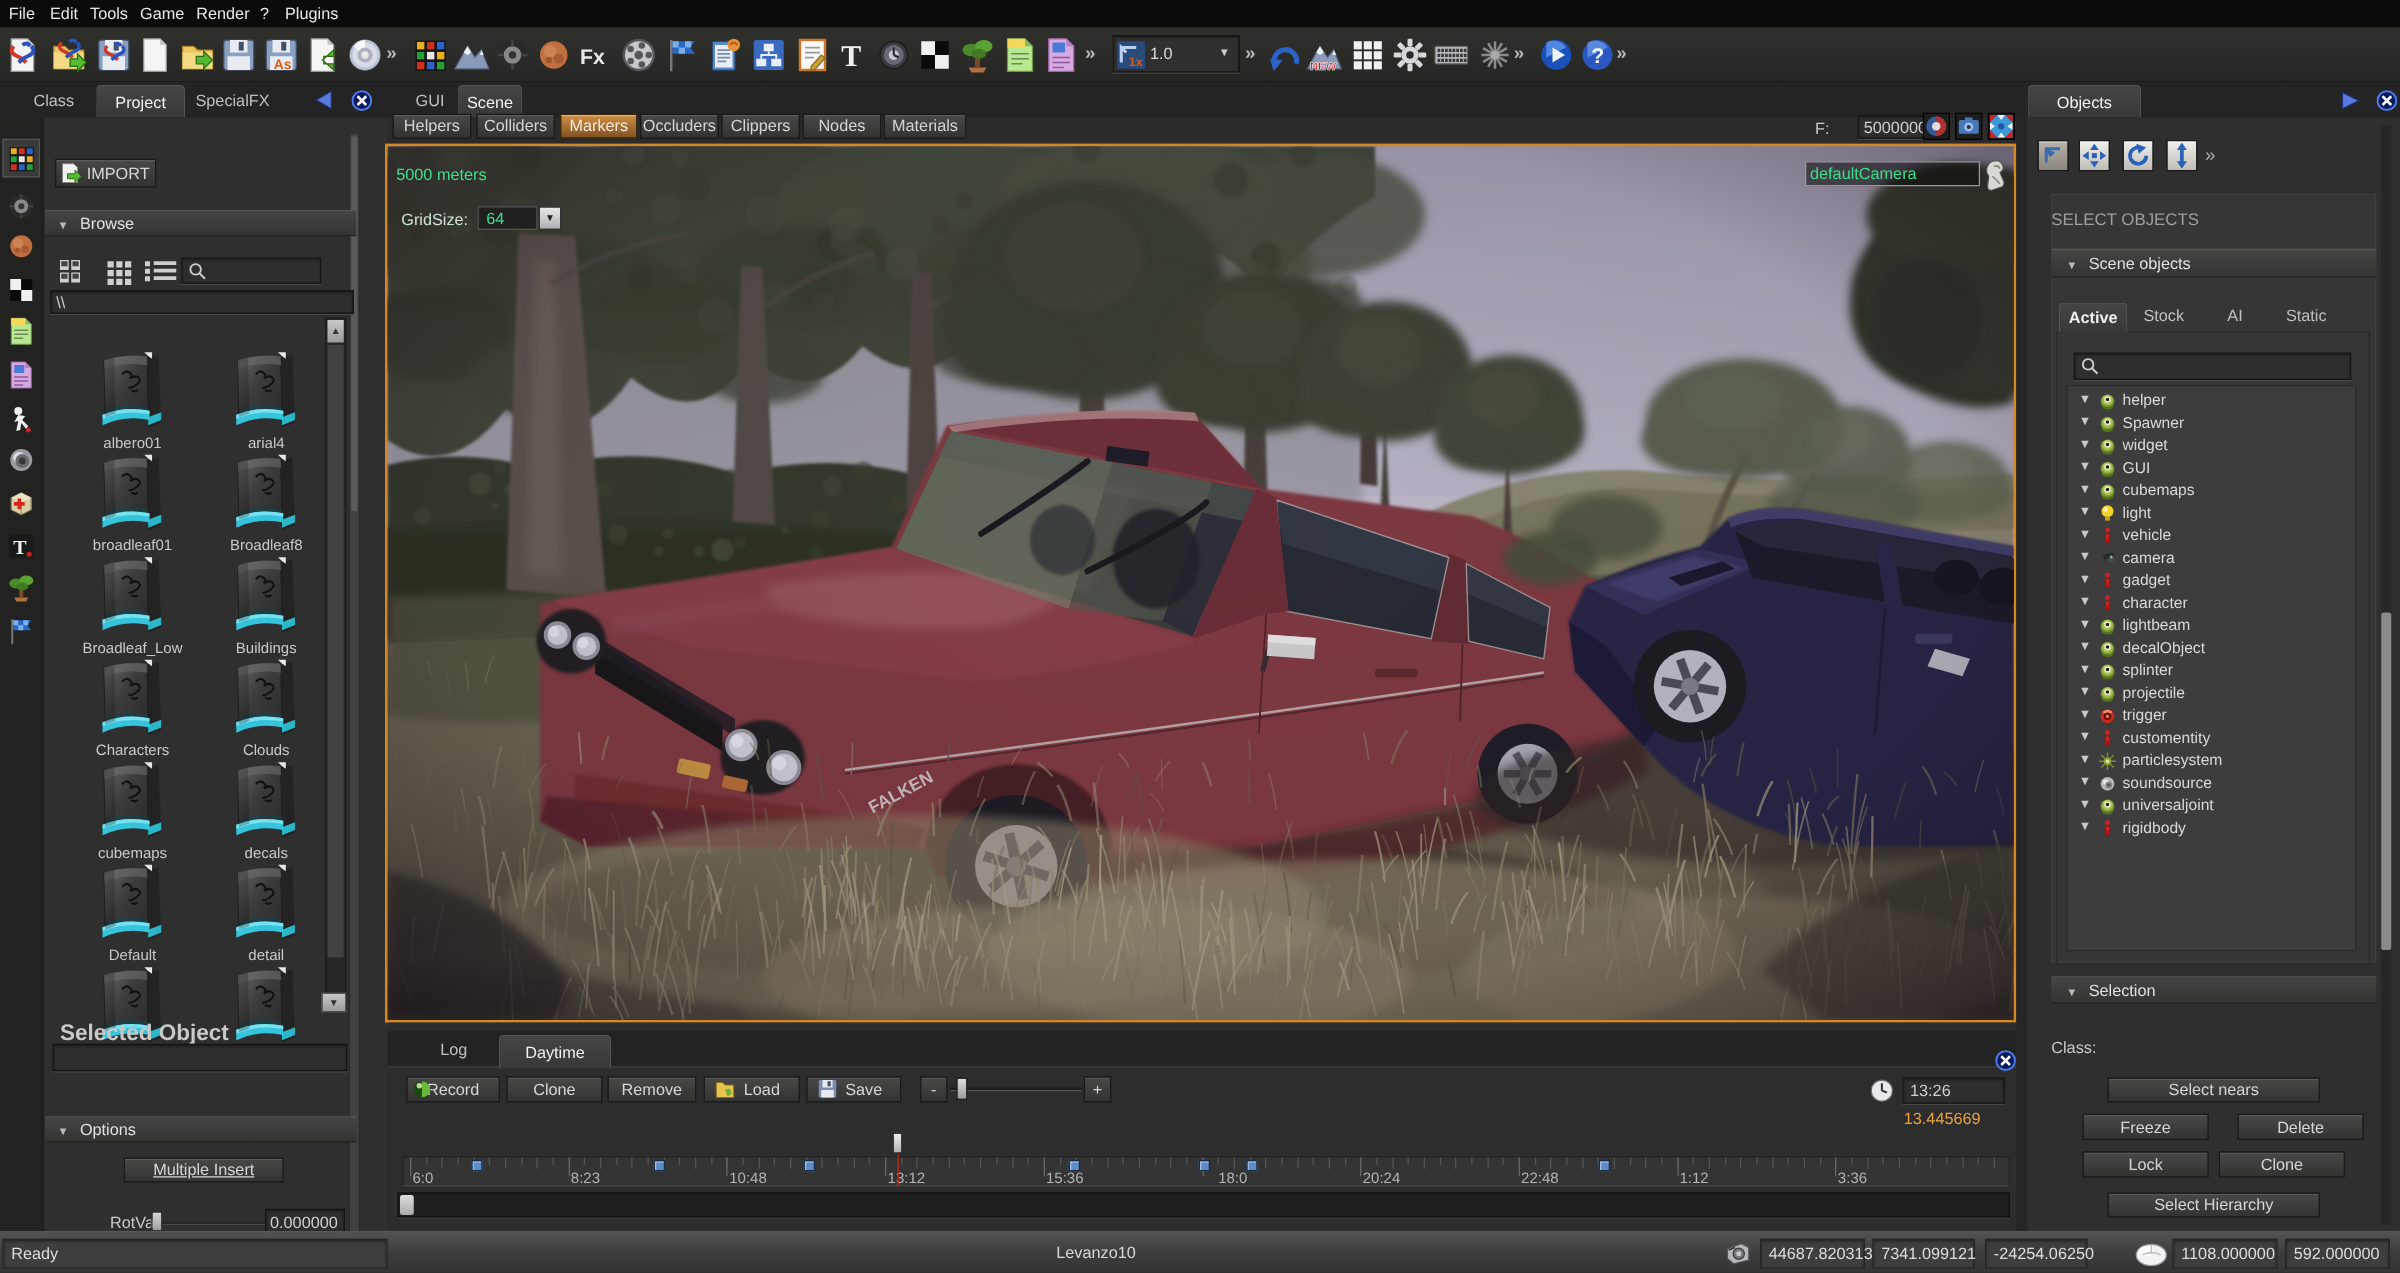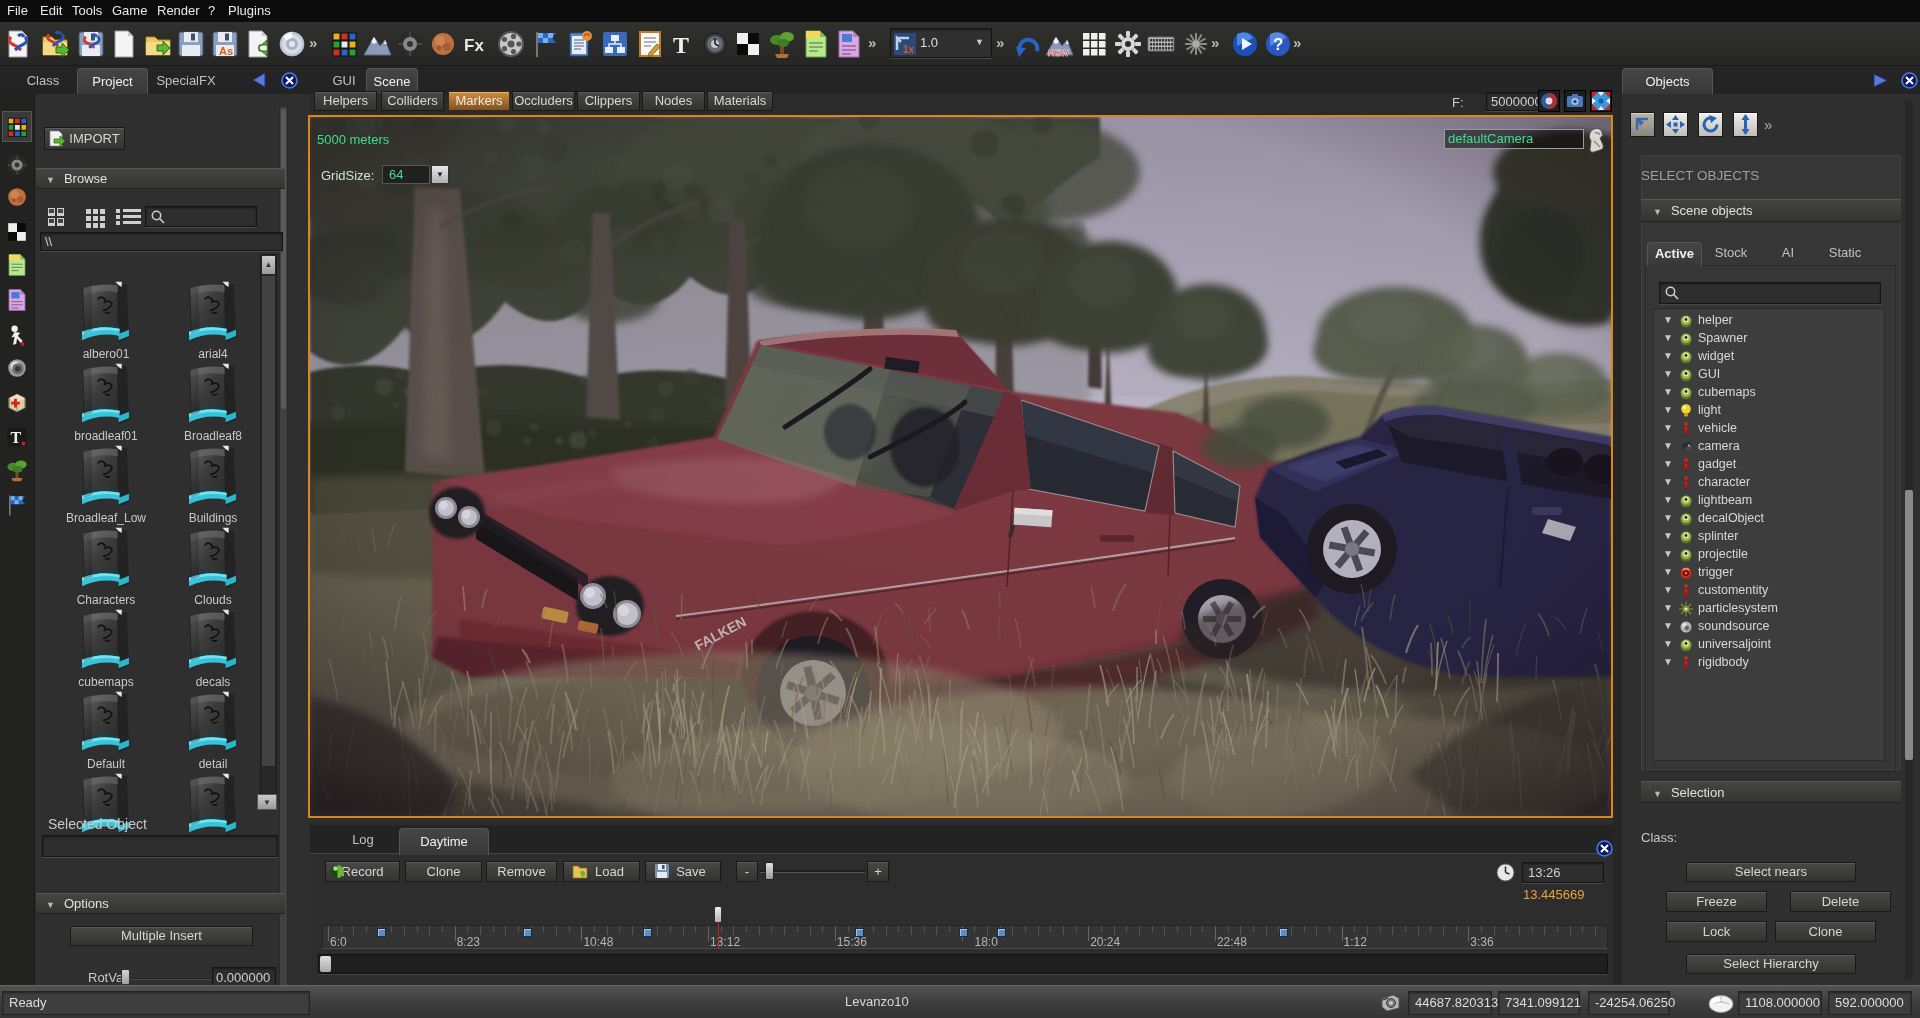--- a/index.html
+++ b/index.html
@@ -581,25 +581,25 @@
           <use href="#foldericon"></use>
         </svg>
 </div>
 
     <div class="abs" style="left:225px;top:160px;width:17px;height:548px;background:#272727;border:1px solid #1b1b1b;">
       <div class="abs" style="left:1px;top:1px;width:13px;height:18px;background:linear-gradient(#c9c9c9,#9a9a9a);text-align:center;color:#333;font-size:8px;line-height:18px;">▲</div>
       <div class="abs" style="left:1px;top:21px;width:13px;height:490px;background:#424242;"></div>
     </div>
     <div class="abs" style="left:222px;top:700px;width:20px;height:16px;background:linear-gradient(#c9c9c9,#9a9a9a);border:1px solid #555;text-align:center;color:#333;font-size:8px;line-height:15px;">▼</div>
 
-    <div class="abs" style="left:13px;top:722px;color:#c9c9c9;font-size:14px;">Selected Object</div>
+    <div class="abs" style="left:13px;top:722px;color:#c9c9c9;font-size:18px;font-weight:bold;">Selected Object</div>
     <div class="inbox" style="left:7px;top:741px;width:236px;height:22px;"></div>
 
     <div class="panel-hdr" style="left:1px;top:799px;width:249px;height:21px;line-height:20px;padding-left:10px;"><span class="tri">▼</span>Options</div>
-    <div class="btn" style="left:35px;top:832px;width:183px;height:20px;line-height:18px;">Multiple Insert</div>
+    <div class="btn" style="left:64px;top:832px;width:128px;height:20px;line-height:18px;text-decoration:underline;">Multiple Insert</div>
     <div class="abs" style="left:53px;top:876px;color:#c9c9c9;font-size:13px;">RotVar</div>
     <div class="abs" style="left:95px;top:884px;width:85px;height:2px;background:#1f1f1f;border-bottom:1px solid #4a4a4a;"></div>
     <div class="abs" style="left:86px;top:875px;width:9px;height:16px;background:linear-gradient(#d5d5d5,#9f9f9f);border:1px solid #333;border-radius:2px;"></div>
     <div class="inbox" style="left:177px;top:873px;width:64px;height:21px;line-height:19px;padding-left:3px;">0.000000</div>
   </div>
   <div id="ctop" class="abs">
     <div class="btn" style="left:4px;top:-3px;width:63px;height:20px;line-height:18px;">Helpers</div>
     <div class="btn" style="left:71px;top:-3px;width:63px;height:20px;line-height:18px;">Colliders</div>
     <div class="btn" style="left:138px;top:-3px;width:62px;height:20px;line-height:18px;background:linear-gradient(#cf8f43,#7e5223);border-color:#3a2710;box-shadow:inset 0 1px 0 #e8b070;color:#f4e9dc;">Markers</div>
     <div class="btn" style="left:202px;top:-3px;width:63px;height:20px;line-height:18px;">Occluders</div>

